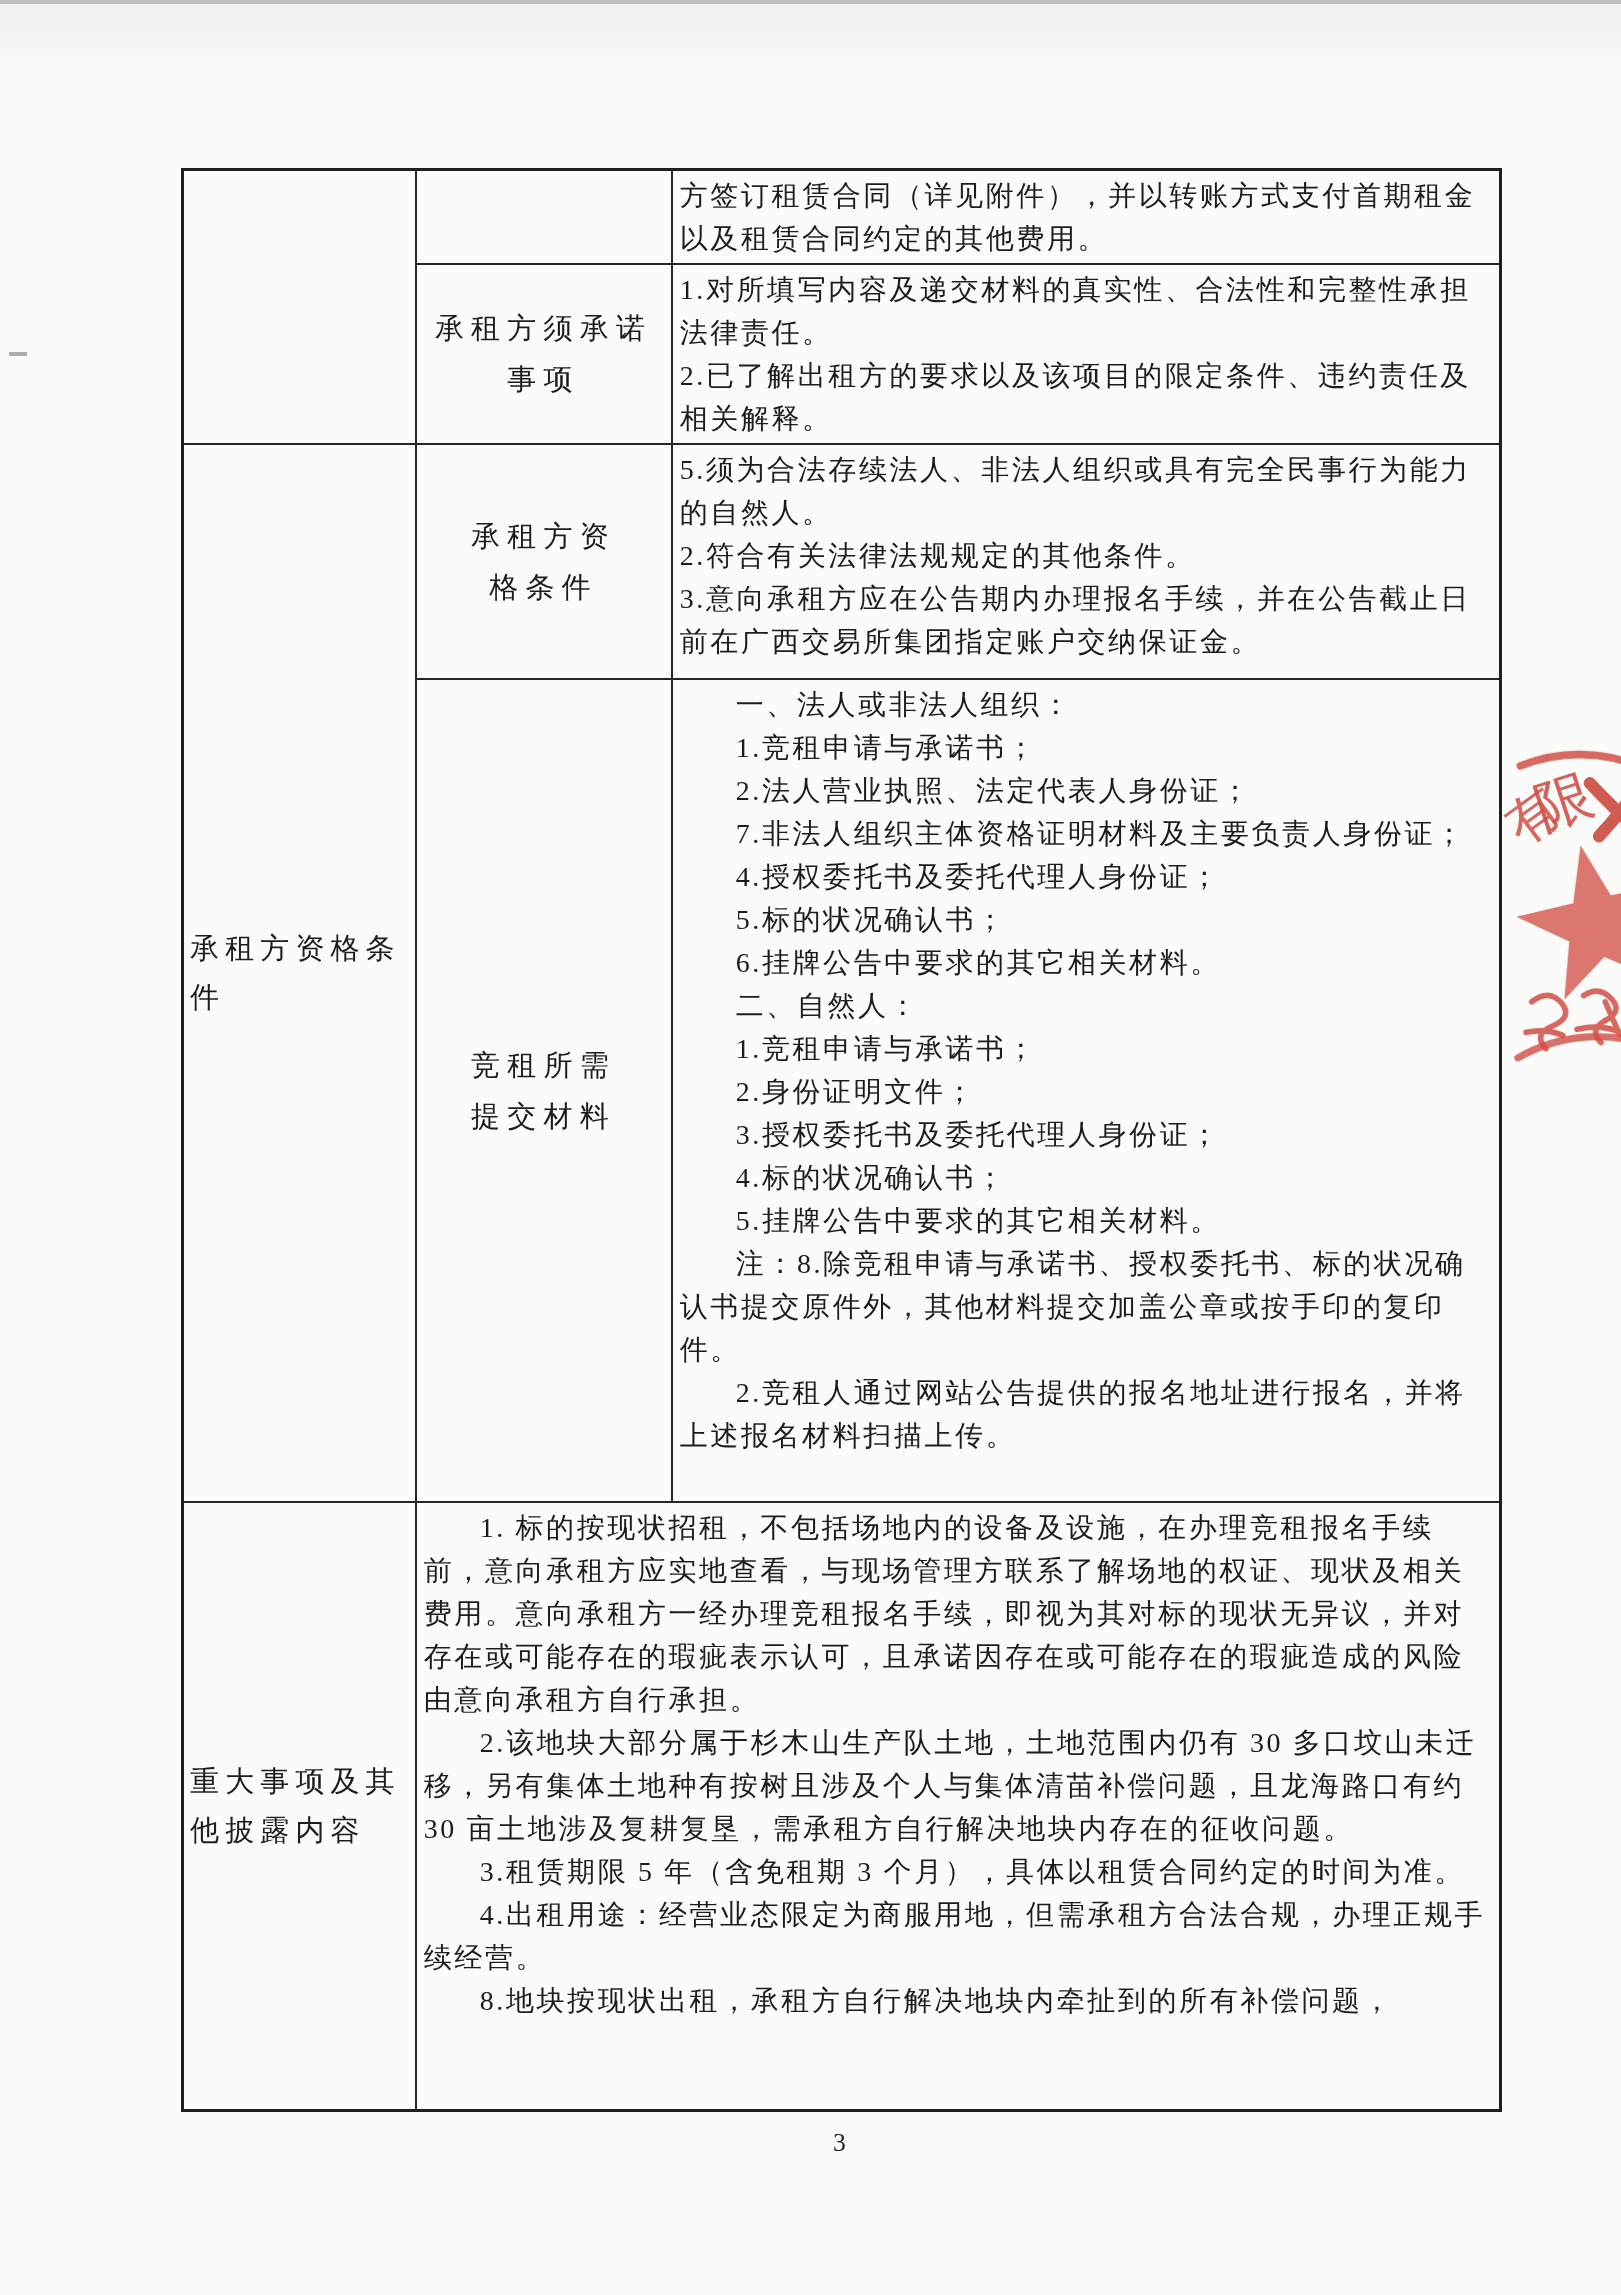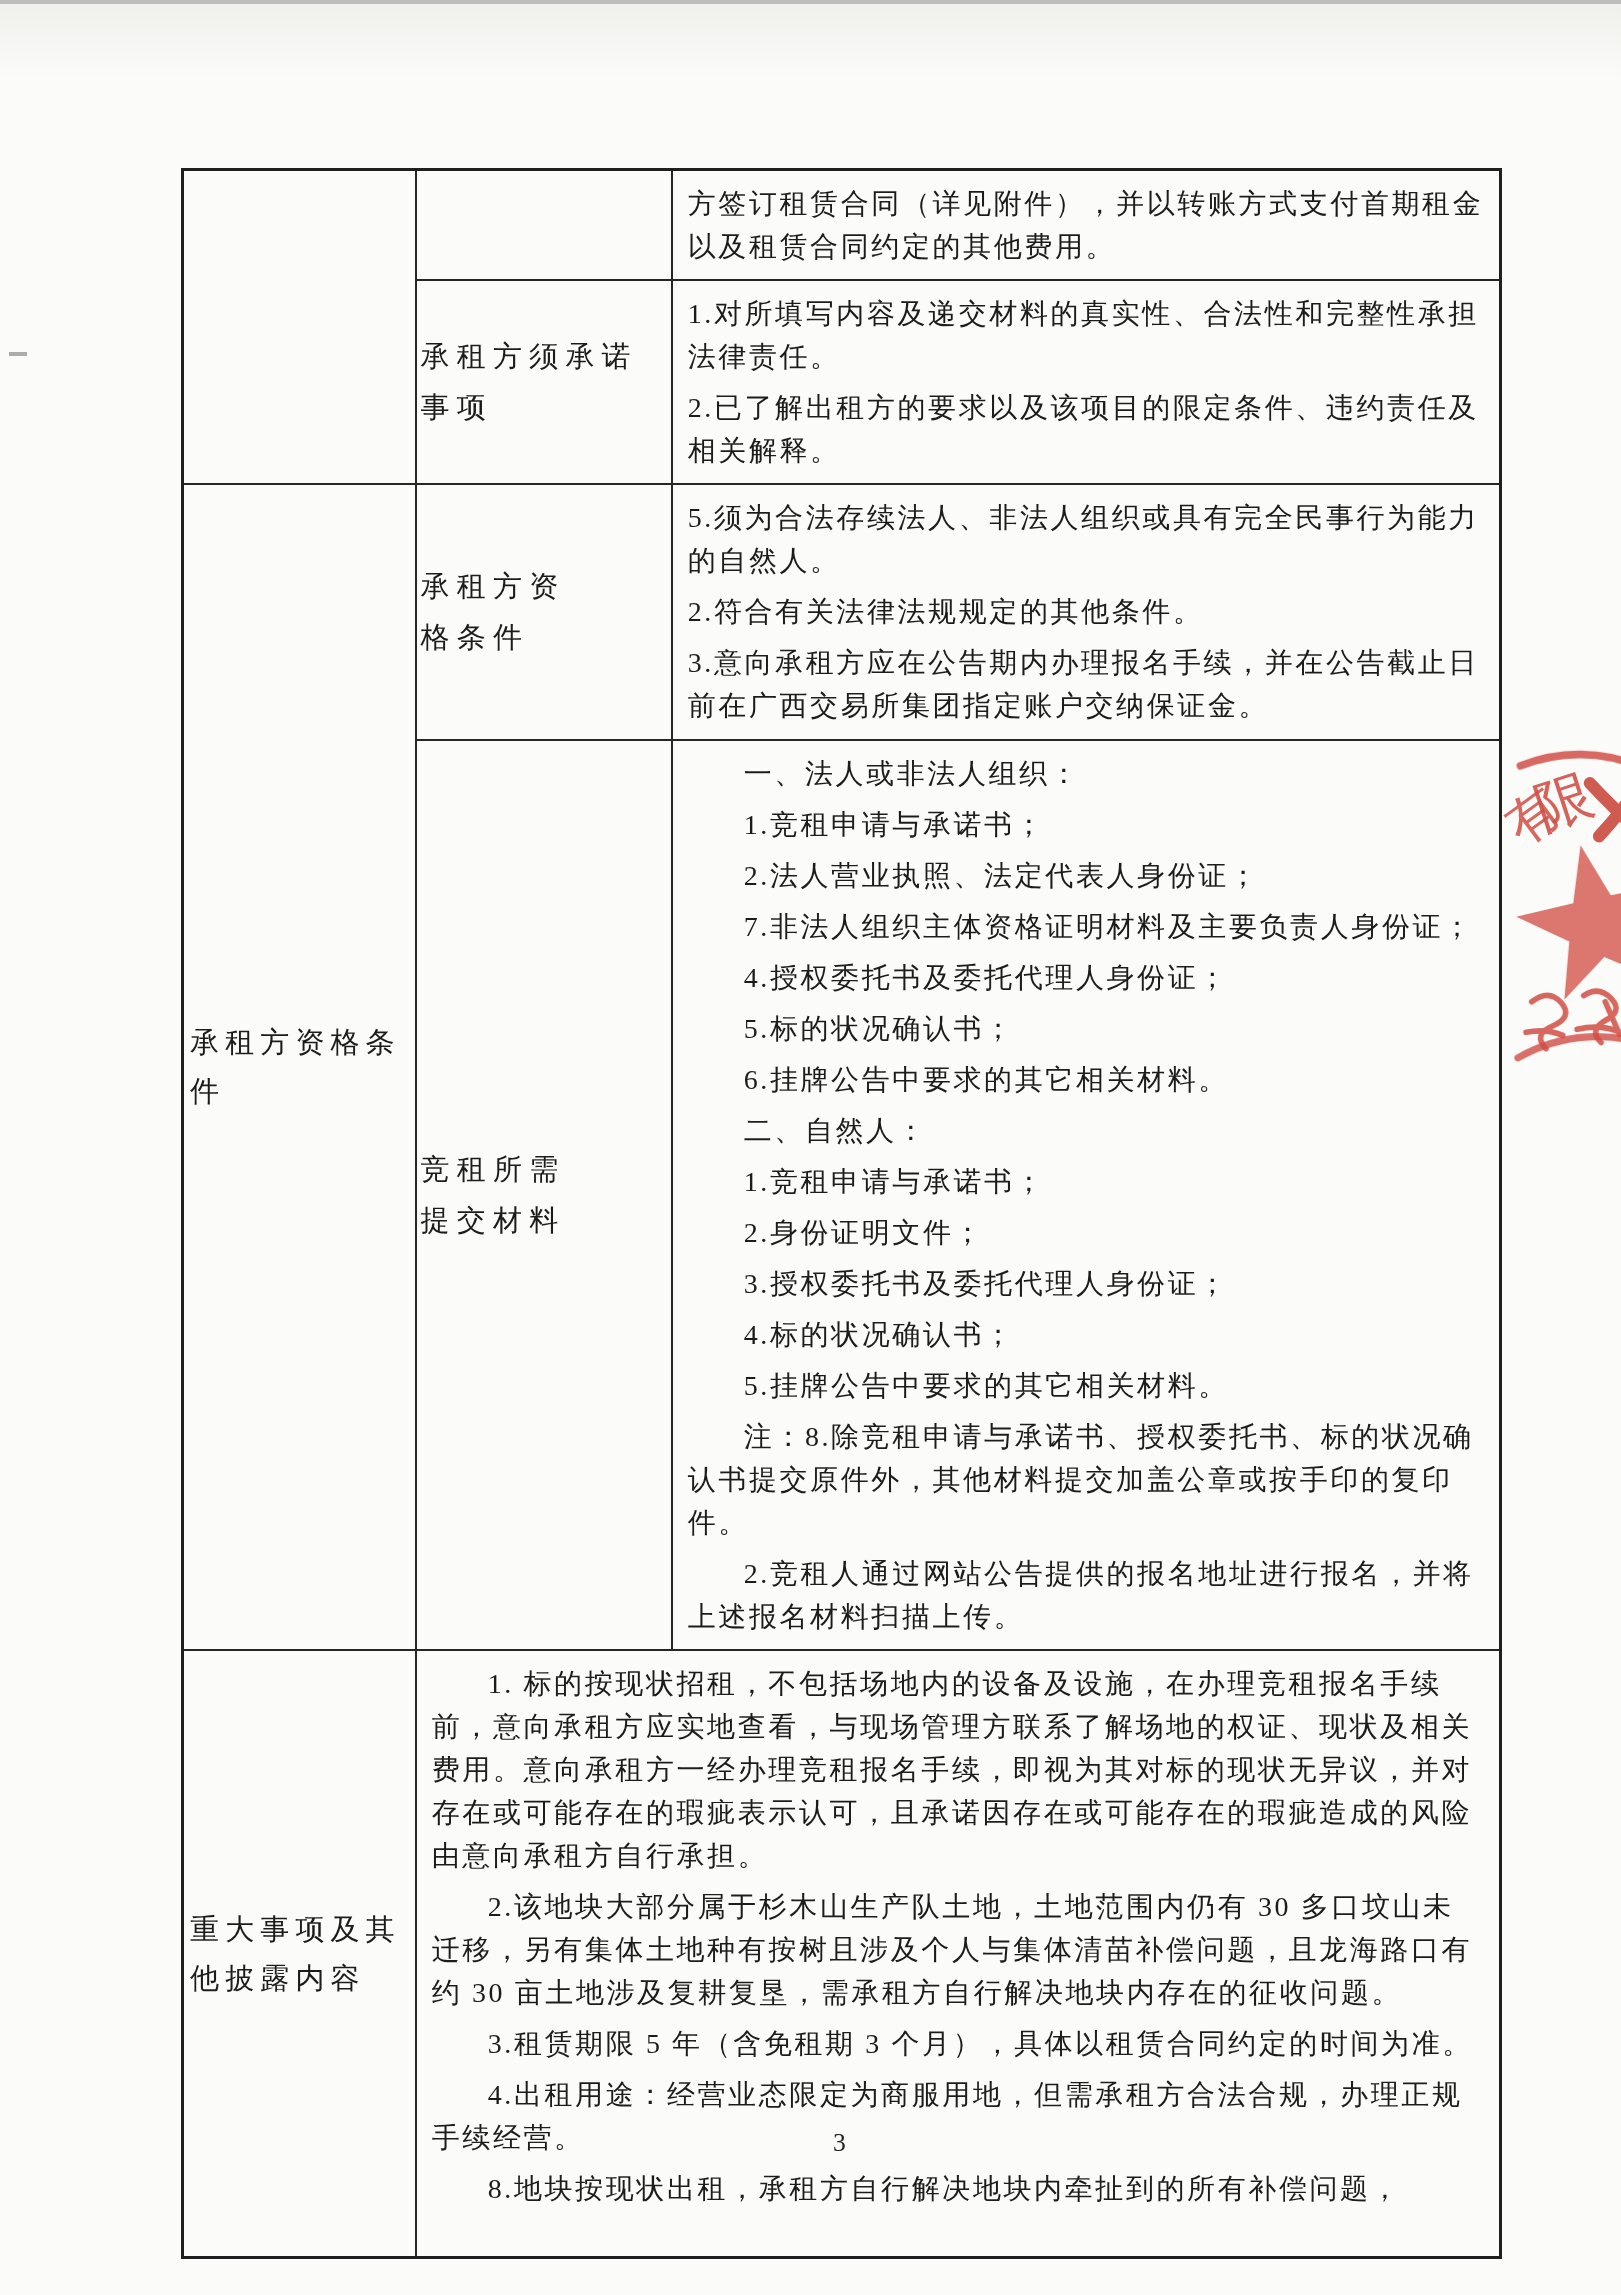--- a/index.html
+++ b/index.html
@@ -26,32 +26,32 @@
     vertical-align:top;
     padding:3.1px 7.2px;
     font-size:28px;line-height:43px;letter-spacing:2.6px;
   }
   td.cat{
     vertical-align:middle;
     font-size:29px;letter-spacing:6.1px;line-height:49px;
     padding:3.1px 6.1px;
   }
   td.label{
-    vertical-align:middle;
+    vertical-align:middle;text-align:center;
     font-size:29px;letter-spacing:7.2px;line-height:51px;
     white-space:pre-line;
     padding:3.1px 4.1px;
     margin-left:33px;
   }
   tr.r1{height:91px;}
   tr.r2{height:180px;}
   tr.r3{height:235px;}
   tr.r4{height:823px;}
   tr.r5{height:608px;}
-  p.para{margin:8px;}
+  p.para{margin:0;}
   p.ind2{text-indent:2em;}
 
   .pageno{
     position:absolute;left:181px;top:2128px;width:1317px;
     text-align:center;font-size:25.6px;color:#222;
   }
 
   svg.stamp{
     position:absolute;left:1421px;top:726px;
     width:256px;height:388px;

